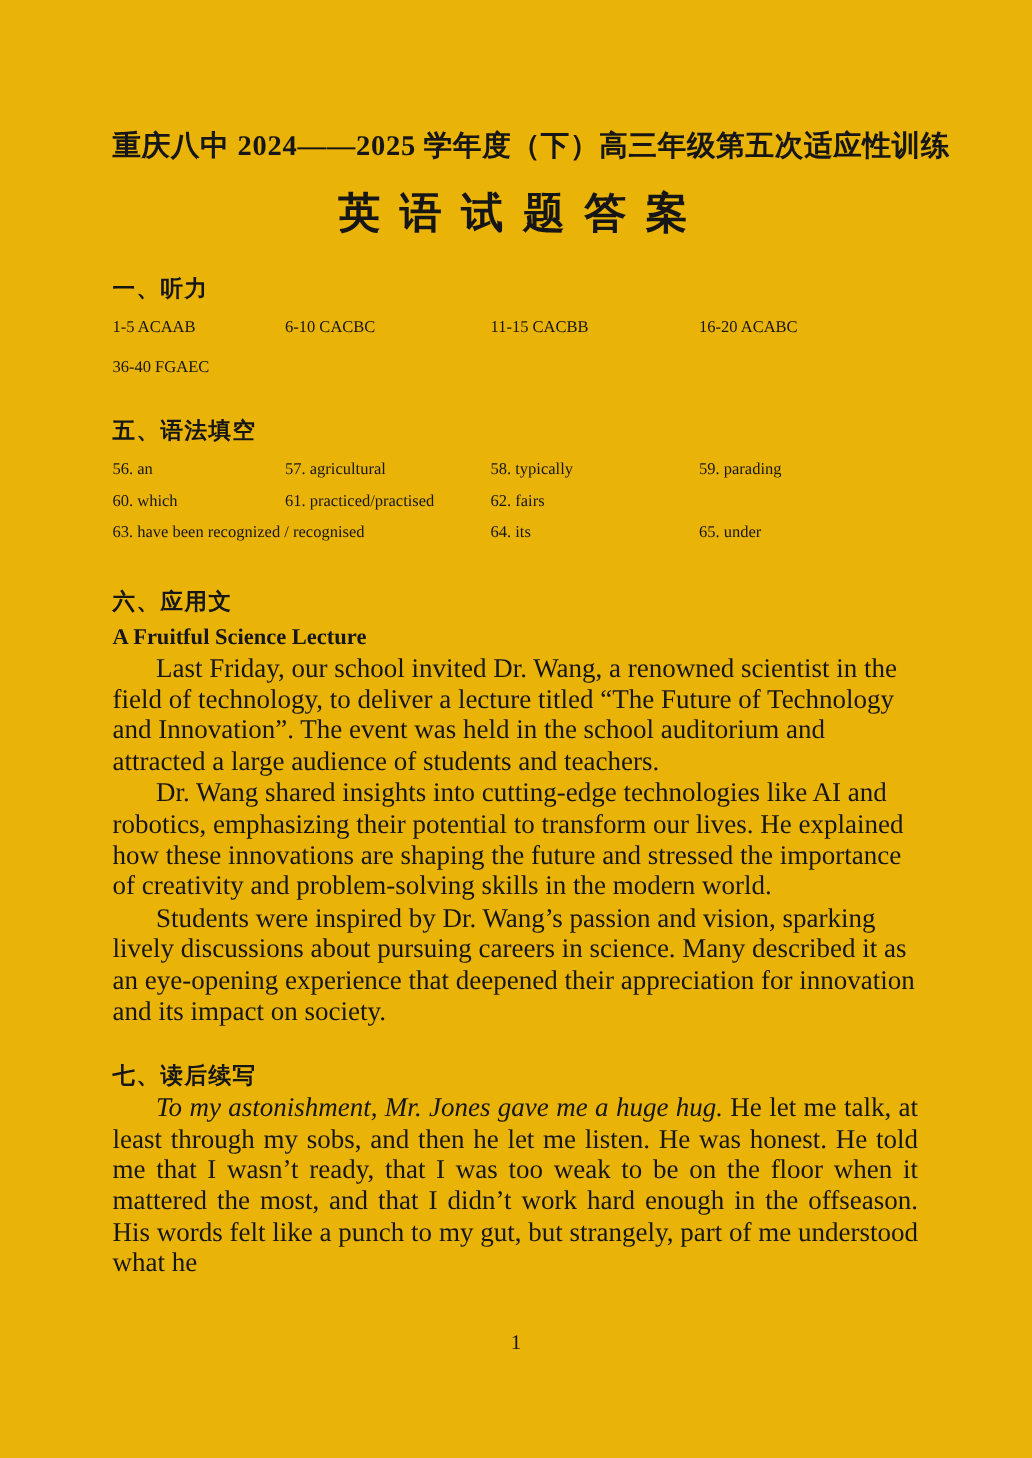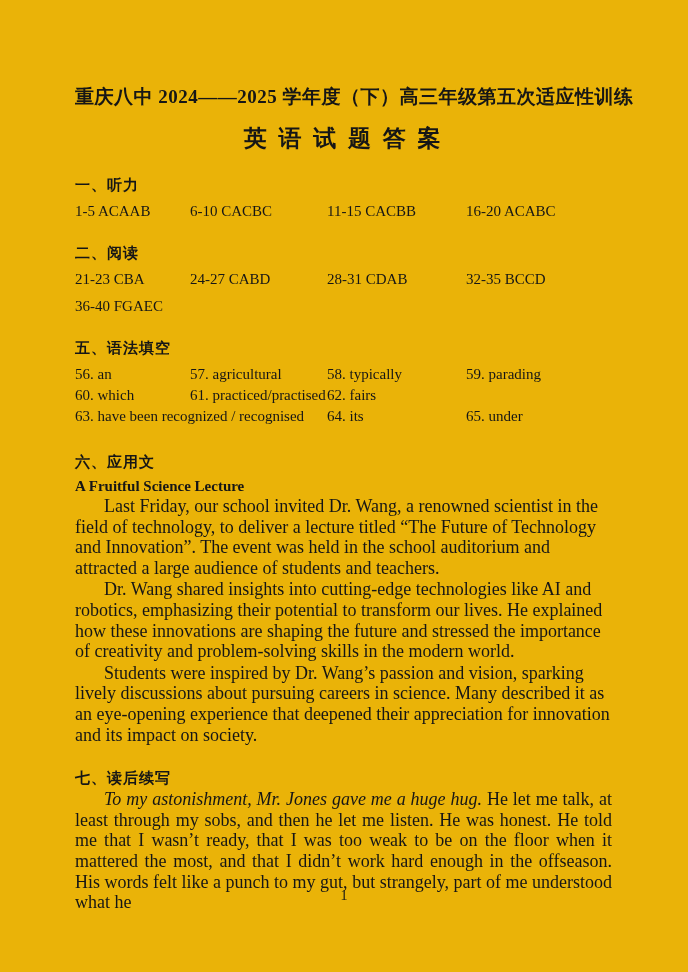--- a/index.html
+++ b/index.html
@@ -21,35 +21,35 @@
   .doc-title {
     margin: 0;
     font-size: 19px;
     font-weight: 700;
     text-align: center;
     letter-spacing: 0.5px;
     white-space: nowrap;
   }
   .doc-subtitle {
     margin: 13px 0 0 0;
-    font-size: 23px;
+    font-size: 28px;
     font-weight: 700;
     text-align: center;
     letter-spacing: 3px;
   }
   .section-heading {
     margin: 22px 0 0 0;
     font-size: 15px;
     font-weight: 700;
     letter-spacing: 1px;
   }
   .ans-row {
     display: grid;
     grid-template-columns: 115px 137px 139px 1fr;
-    font-size: 15px;
+    font-size: 11px;
     line-height: 21px;
     margin-top: 6px;
   }
   .ans-row.wide-first {
     grid-template-columns: 252px 139px 1fr;
     margin-top: 0;
   }
   .ans-row.no-gap { margin-top: 0; }
   .ans-cell { white-space: nowrap; }
   .essay-title {
@@ -88,29 +88,20 @@
   <section>
     <h3 class="section-heading">一、听力</h3>
     <div class="ans-row">
       <span class="ans-cell">1-5 ACAAB</span>
       <span class="ans-cell">6-10 CACBC</span>
       <span class="ans-cell">11-15 CACBB</span>
       <span class="ans-cell">16-20 ACABC</span>
     </div>
   </section>
 
-  <section>
-    <h3 class="section-heading">二、阅读</h3>
-    <div class="ans-row">
-      <span class="ans-cell">21-23 CBA</span>
-      <span class="ans-cell">24-27 CABD</span>
-      <span class="ans-cell">28-31 CDAB</span>
-      <span class="ans-cell">32-35 BCCD</span>
-    </div>
-  </section>
 
   <section>
     <div class="ans-row">
       <span class="ans-cell">36-40 FGAEC</span>
     </div>
   </section>
 
 
   <section>
     <h3 class="section-heading">五、语法填空</h3>

